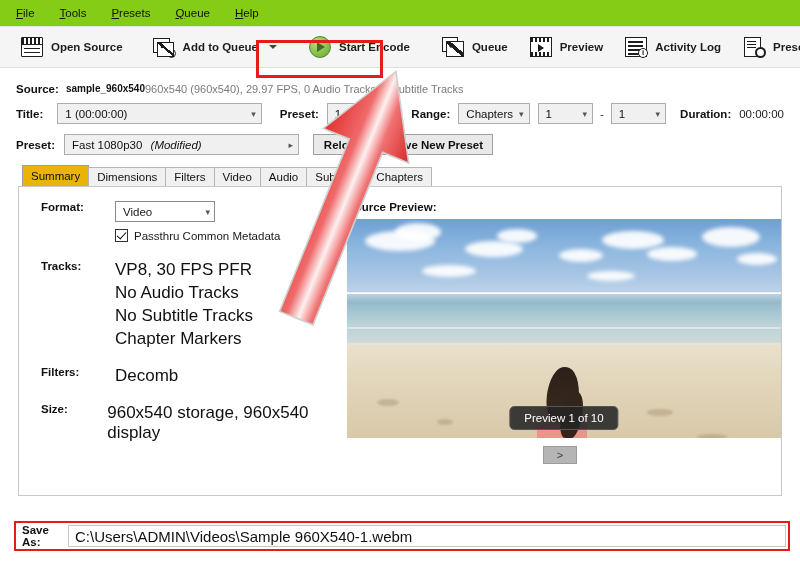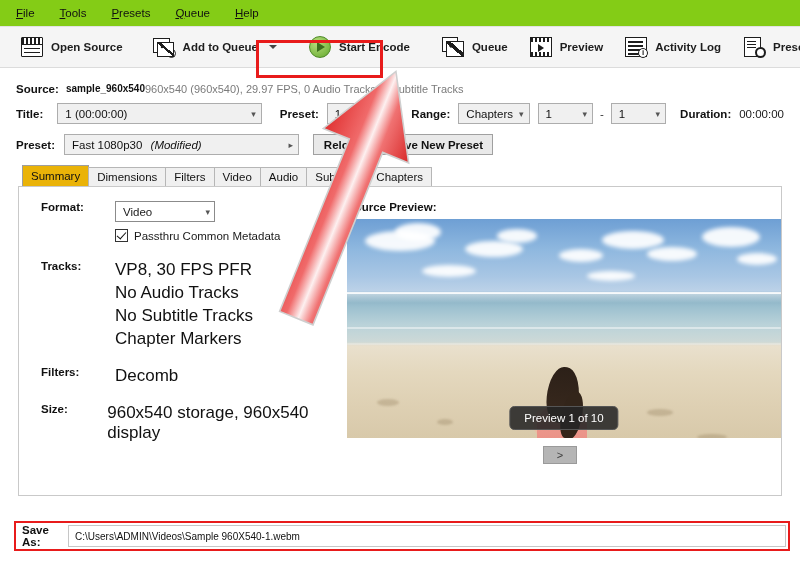--- a/index.html
+++ b/index.html
@@ -253,21 +253,21 @@
   }
   .saveas {
     position:absolute; left:14px; top:521px; width:776px; height:30px;
     display:flex; align-items:center; padding:0 4px;
     background:#fff;
   }
   .saveas .lbl { width:50px; padding-left:4px;}
   .saveas-input {
     flex:1; height:22px; background:#fff; border:1px solid #c6c6c6;
     display:flex; align-items:center; padding-left:6px;
-    font-size:10px; color:#111;
+    font-size:15px; color:#111;
   }
 
   
   .arrow { position:absolute; left:250px; top:55px; width:200px; height:290px; z-index:8; pointer-events:none;}
 </style>
 </head>
 <body>
 
 <div class="app">
 

